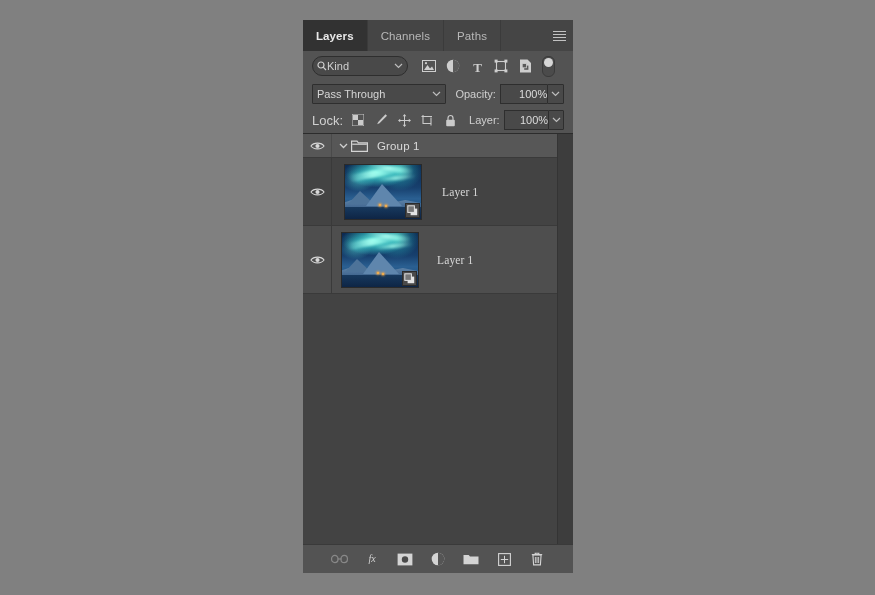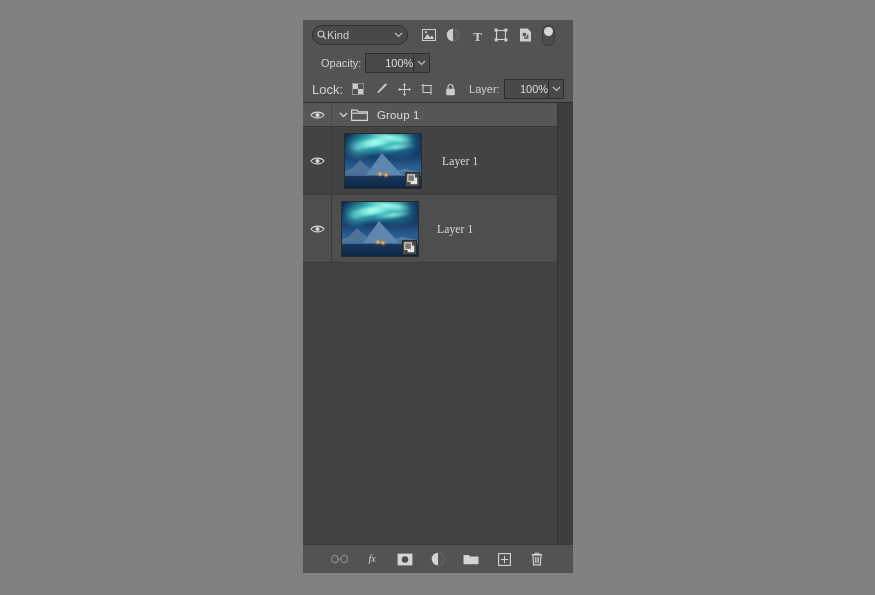--- a/index.html
+++ b/index.html
@@ -348,20 +348,40 @@
     color: #d2d2d2;
     line-height: 1;
   }
   svg { display: block; }
 </style>
 </head>
 <body>
 
 <div id="layers-panel">
 
+  <div class="tab-bar">
+    <div class="tab active">
+      <span>Layers</span>
+    </div>
+    <div class="tab">
+      <span>Channels</span>
+    </div>
+    <div class="tab">
+      <span>Paths</span>
+    </div>
+    <div class="tab-spacer"></div>
+    <div class="panel-menu">
+      <span class="hamburger">
+        <i></i>
+          <i></i>
+          <i></i>
+          <i></i>
+      </span>
+    </div>
+  </div>
 
   <div class="filter-row">
     <div class="kind-select">
       <span>
         <svg width="10" height="10" viewBox="0 0 10 10">
           <circle cx="4" cy="4" r="3" fill="none" stroke="#cfcfcf" stroke-width="1.2"></circle>
           <line x1="6.2" y1="6.2" x2="9" y2="9" stroke="#cfcfcf" stroke-width="1.2"></line>
         </svg>
       </span>
       <span class="kind-label">Kind</span>
@@ -405,20 +425,28 @@
           <path d="M1 0.6 h7.5 L12 4 v9.4 H1 Z" fill="#cecece"></path>
           <rect x="5.2" y="6.6" width="4.2" height="4.2" fill="#5a5a5a"></rect>
           <rect x="3.2" y="4.6" width="4.2" height="4.2" fill="#5a5a5a" stroke="#cecece" stroke-width=".8"></rect>
         </svg>
       </div>
       <div class="toggle-pill"></div>
     </div>
   </div>
 
   <div class="blend-row">
+    <div class="blend-select">
+      <span class="txt">Pass Through</span>
+      <span>
+        <svg width="9" height="6" viewBox="0 0 9 6">
+          <polyline points="1,1 4.5,4.5 8,1" fill="none" stroke="#bdbdbd" stroke-width="1.2"></polyline>
+        </svg>
+      </span>
+    </div>
     <span class="field-label">Opacity:</span>
     <div class="num-field">
       <span>100%</span>
     </div>
     <div class="num-stepper">
       <span>
         <svg width="9" height="6" viewBox="0 0 9 6">
           <polyline points="1,1 4.5,4.5 8,1" fill="none" stroke="#bdbdbd" stroke-width="1.2"></polyline>
         </svg>
       </span>

